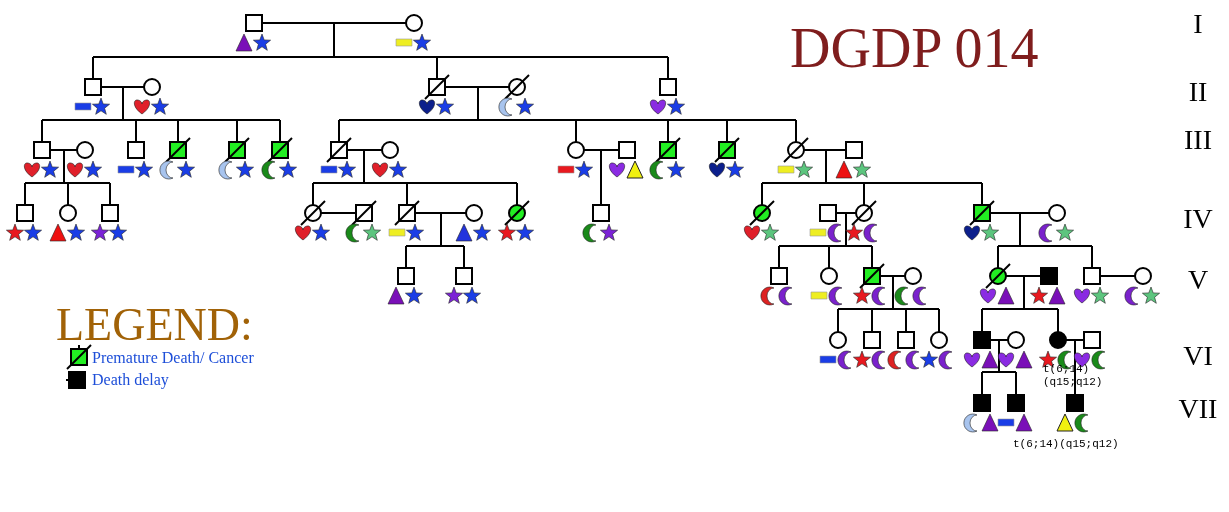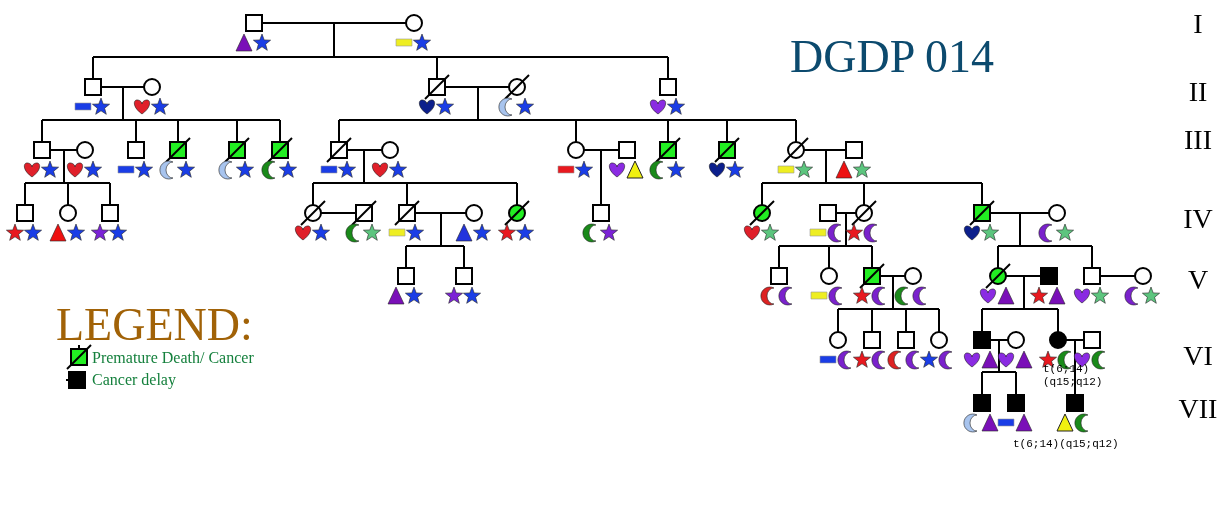--- a/index.html
+++ b/index.html
@@ -1,21 +1,21 @@
 <!DOCTYPE html>
 <html><head>
 <meta charset="utf-8">
 <style>
   html, body { margin: 0; padding: 0; background: #ffffff; }
   body { width: 1229px; height: 512px; overflow: hidden; position: relative; font-family: "Liberation Serif", serif; }
   #pedigree { position: absolute; left: 0; top: 0; }
-  .title { position: absolute; left: 790px; top: 30px; font-size: 46px; font-family: "Liberation Serif", serif; color: #0c4a6e; }
+  .title { position: absolute; left: 790px; top: 16px; font-size: 56px; font-family: "Liberation Serif", serif; color: #7f1d1d; }
   .gen-label { position: absolute; left: 1170px; width: 56px; text-align: center; font-size: 28px; font-family: "Liberation Serif", serif; color: #000; }
   .legend-title { position: absolute; left: 56px; top: 298px; font-size: 46px; font-family: "Liberation Serif", serif; color: #a16207; }
-  .legend-item { position: absolute; left: 92px; font-size: 16px; font-family: "Liberation Serif", serif; color: #15803d; }
+  .legend-item { position: absolute; left: 92px; font-size: 16px; font-family: "Liberation Serif", serif; color: #1d4ed8; }
   .annot { position: absolute; font-size: 11px; font-family: Liberation Mono, monospace; color: #000; line-height: 13px; }
 </style>
 </head>
 <body>
 
 <svg id="pedigree" width="1229" height="512" viewBox="0 0 1229 512" xmlns="http://www.w3.org/2000/svg">
   <g id="lines">
       <line x1="321" y1="213" x2="356" y2="213" stroke="#000000" stroke-width="2"></line>
       <line x1="1100" y1="276" x2="1135" y2="276" stroke="#000000" stroke-width="2"></line>
       <line x1="262" y1="23" x2="406" y2="23" stroke="#000000" stroke-width="2"></line>
@@ -421,21 +421,21 @@
 <div class="gen-label" style="top:8px">I</div>
 <div class="gen-label" style="top:76px">II</div>
 <div class="gen-label" style="top:124px">III</div>
 <div class="gen-label" style="top:203px">IV</div>
 <div class="gen-label" style="top:264px">V</div>
 <div class="gen-label" style="top:340px">VI</div>
 <div class="gen-label" style="top:393px">VII</div>
 
 <div class="legend-title">LEGEND:</div>
 <div class="legend-item" style="top:349px">Premature Death/ Cancer</div>
-<div class="legend-item" style="top:371px">Cancer delay</div>
+<div class="legend-item" style="top:371px">Death delay</div>
 
 <div class="annot" style="left:1043px;top:363px">
   <div>t(6;14)</div>
   <div>(q15;q12)</div>
 </div>
 <div class="annot" style="left:1013px;top:438px">
   <div>t(6;14)(q15;q12)</div>
 </div>
 
 </body></html>

